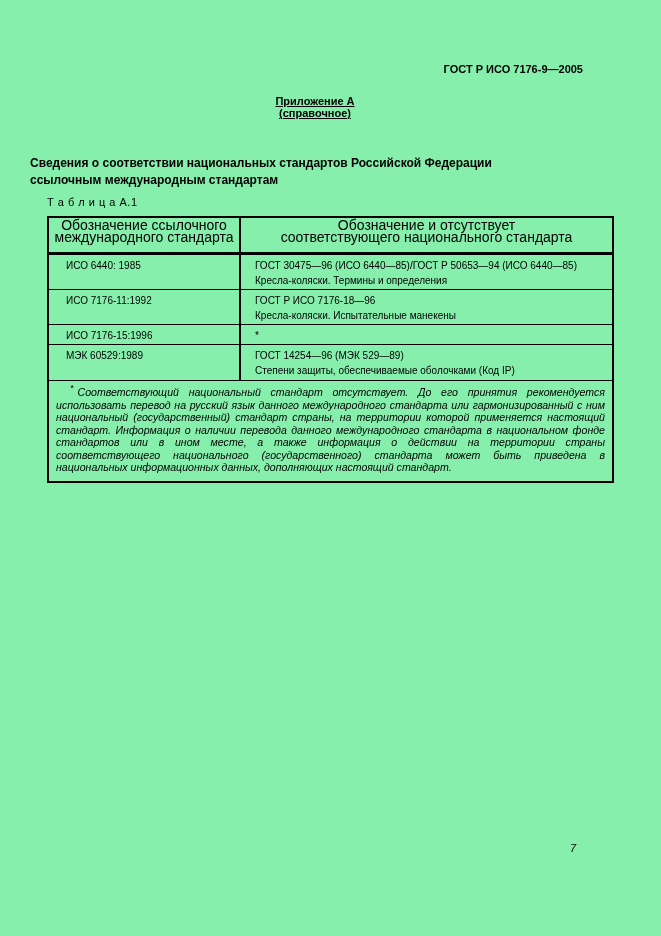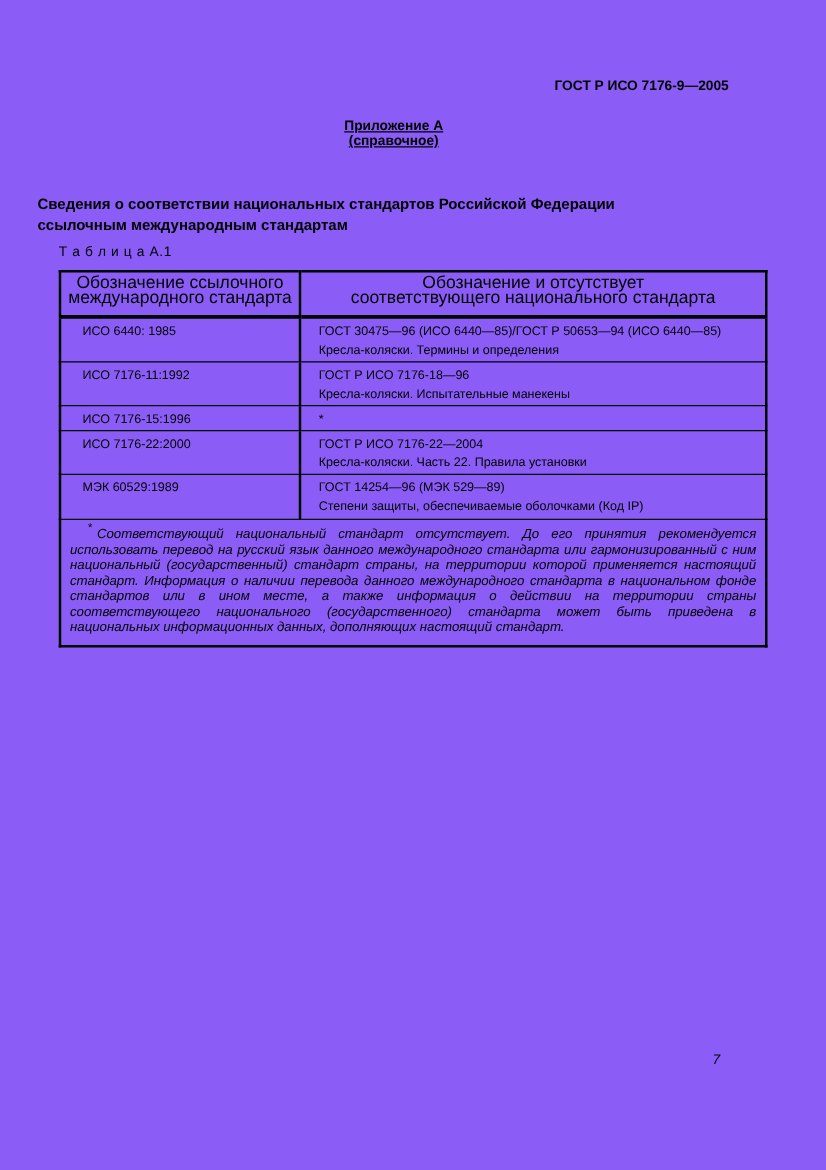--- a/index.html
+++ b/index.html
@@ -4,21 +4,21 @@
 <style>
   html,body{margin:0;padding:0;}
   body{
     width:661px;height:936px;
     background:#ffffff;
     font-family:"Liberation Sans", sans-serif;
     color:#000;
     position:relative;
     overflow:hidden;
   }
-  .page{position:absolute;inset:0;background:#8b5cf6;padding-left:24px;}
+  .page{position:absolute;inset:0;background:#86efac;padding-left:24px;}
 
   .doc-ref{
     position:absolute;top:63px;right:78px;
     font-size:11px;font-weight:bold;white-space:nowrap;
   }
 
   .appendix{
     position:absolute;top:95px;left:30px;width:570px;
     text-align:center;font-size:11px;font-weight:bold;
     line-height:12px;white-space:pre-line;text-decoration:underline;
@@ -131,27 +131,20 @@
           <div>Кресла-коляски. Испытательные манекены</div>
         </td>
       </tr>
       <tr class="r3">
         <td class="col1">ИСО 7176-15:1996</td>
         <td class="col2">
           <div>*</div>
           <div></div>
         </td>
       </tr>
-      <tr class="r4">
-        <td class="col1">ИСО 7176-22:2000</td>
-        <td class="col2">
-          <div>ГОСТ Р ИСО 7176-22—2004</div>
-          <div>Кресла-коляски. Часть 22. Правила установки</div>
-        </td>
-      </tr>
       <tr class="r5">
         <td class="col1">МЭК 60529:1989</td>
         <td class="col2">
           <div>ГОСТ 14254—96 (МЭК 529—89)</div>
           <div>Степени защиты, обеспечиваемые оболочками (Код IP)</div>
         </td>
       </tr>
       <tr>
         <td class="footnote-cell" colspan="2">
           <div class="footnote-para"><span class="fn-marker">*</span><span>Соответствующий национальный стандарт отсутствует. До его принятия рекомендуется использовать перевод на русский язык данного международного стандарта или гармонизированный с ним национальный (государственный) стандарт страны, на территории которой применяется настоящий стандарт. Информация о наличии перевода данного международного стандарта в национальном фонде стандартов или в ином месте, а также информация о действии на территории страны соответствующего национального (государственного) стандарта может быть приведена в национальных информационных данных, дополняющих настоящий стандарт.</span></div>

